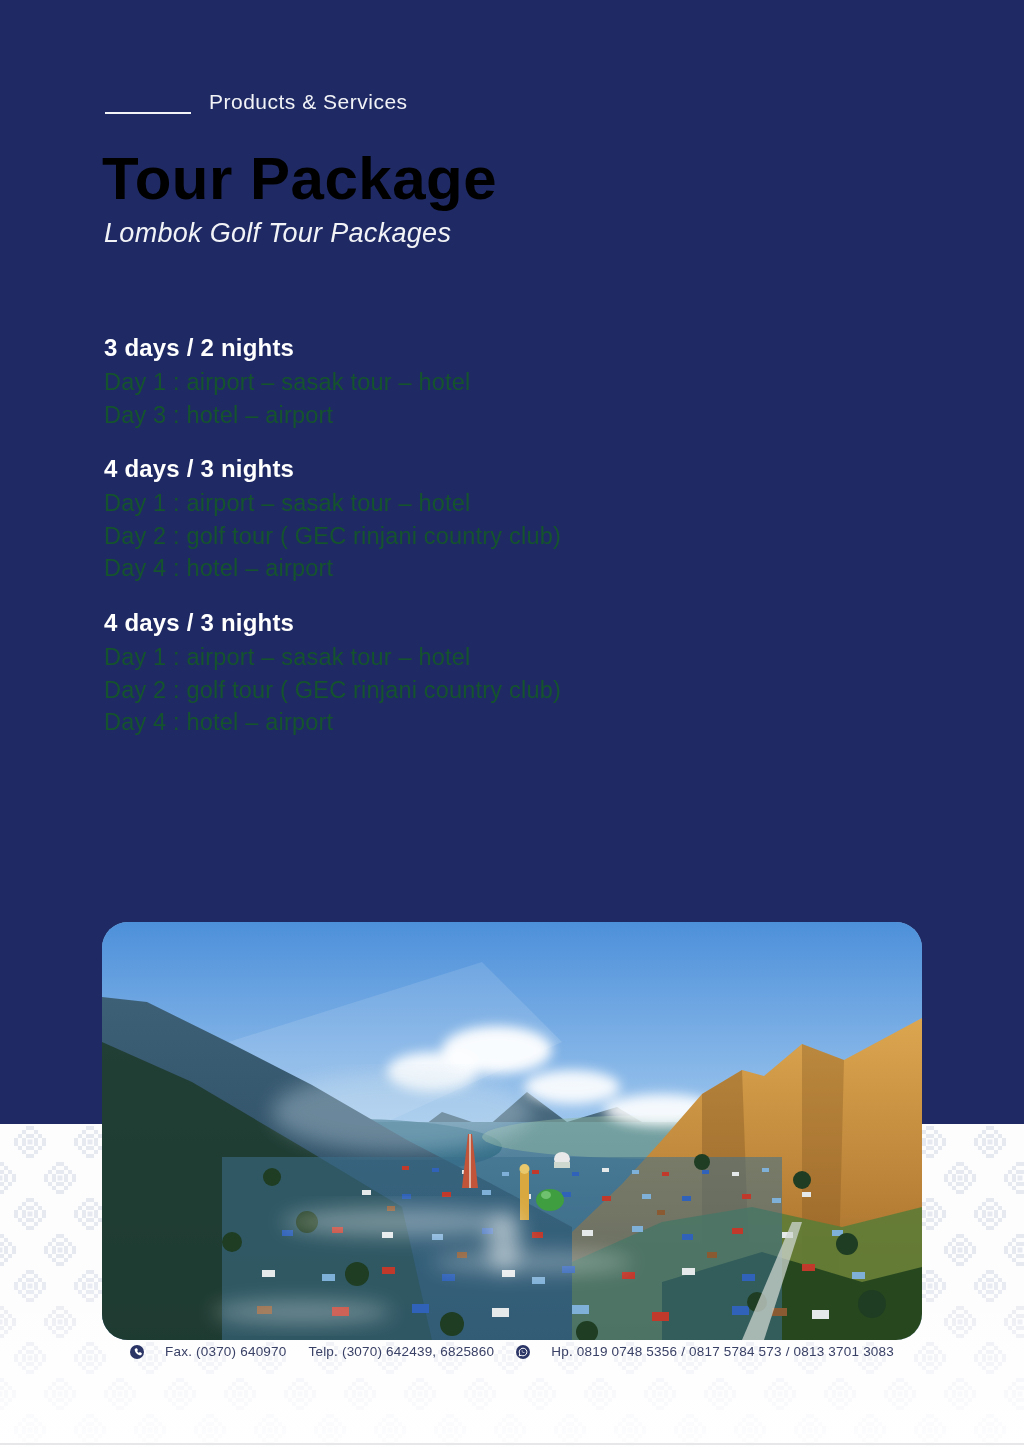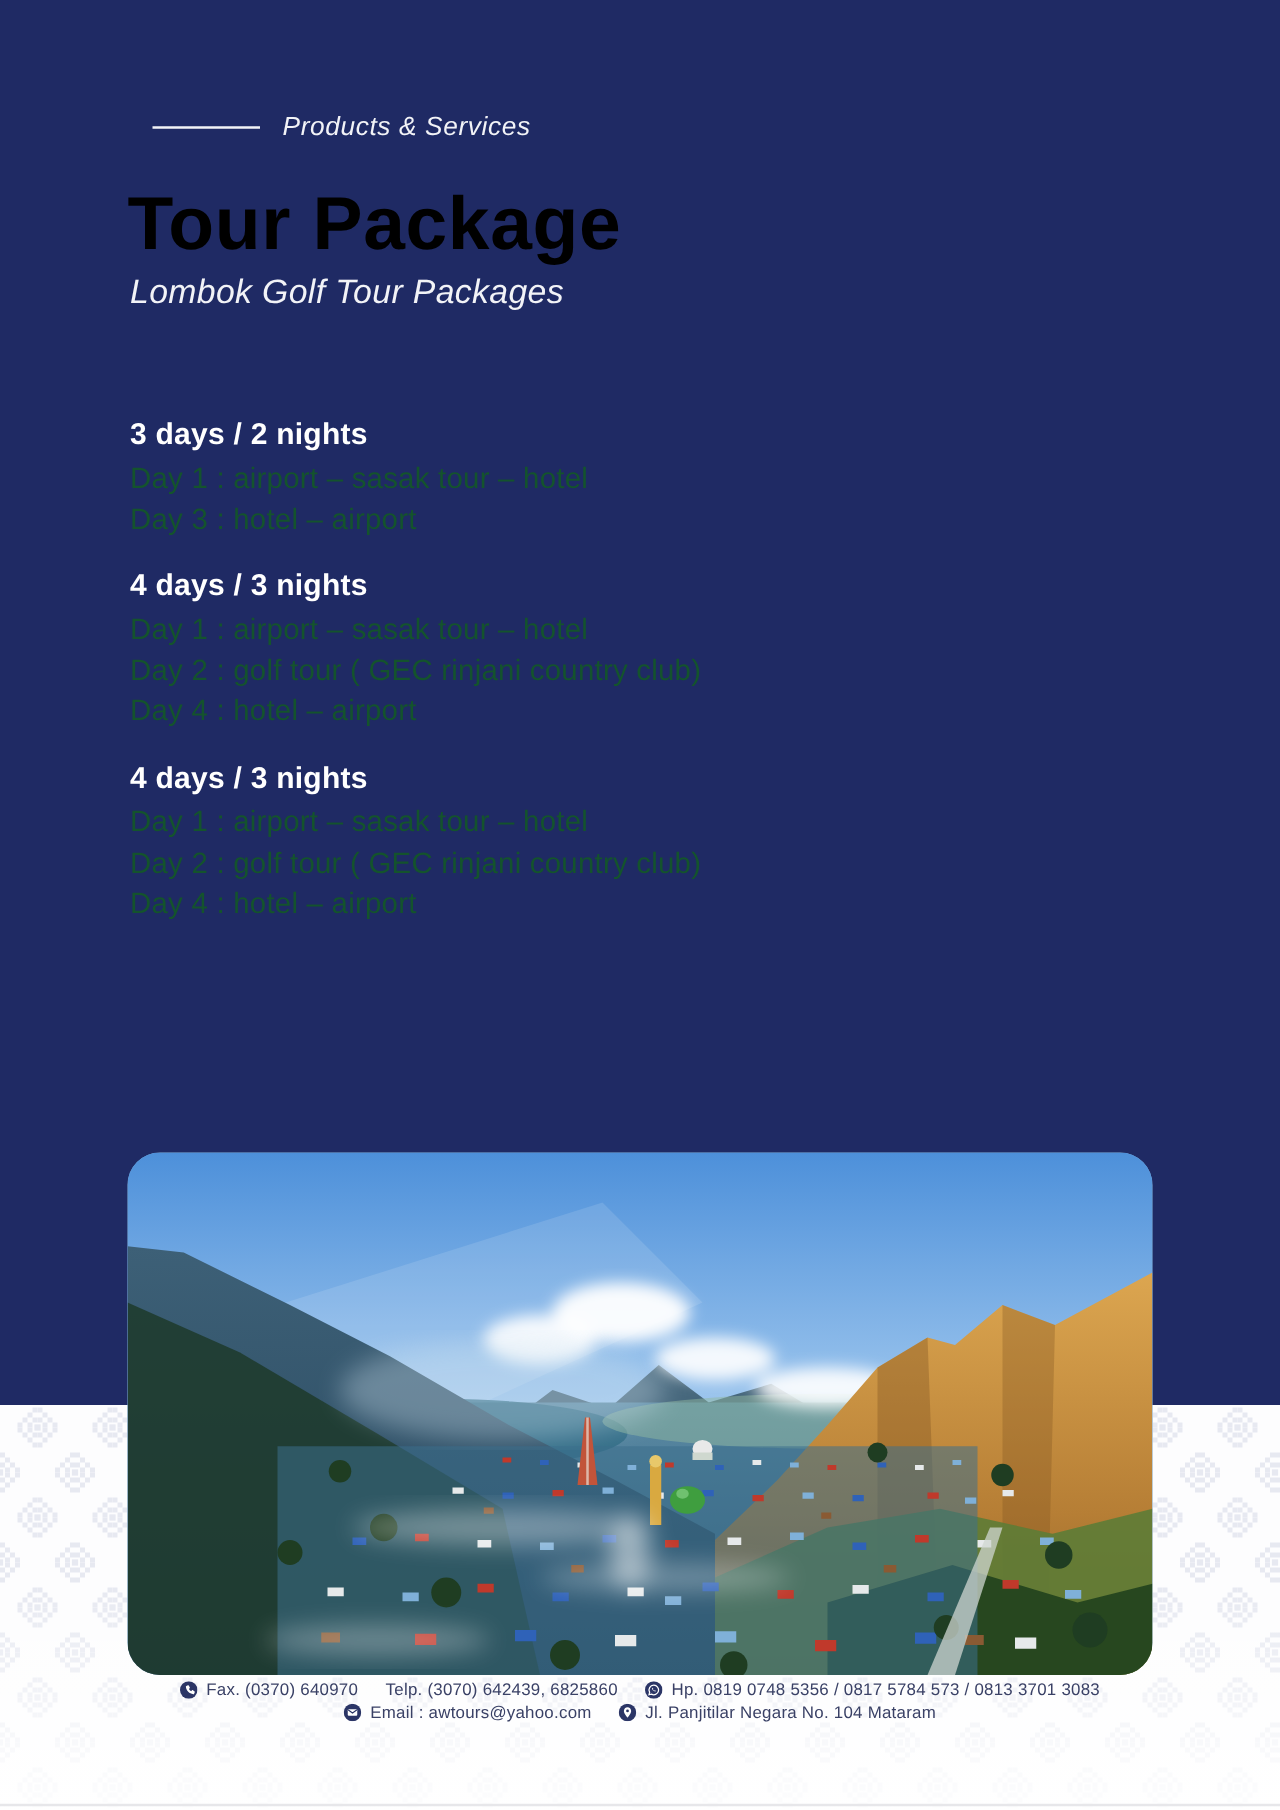--- a/index.html
+++ b/index.html
@@ -15,21 +15,21 @@
   
   .navy-band { position:absolute; top:0; left:0; width:1024px; height:1124px; background:#1f2a64; }
   .bottom-band { position:absolute; top:1124px; left:0; width:1024px; height:324px; background:#fdfdfe; }
   .bottom-band svg.pattern { position:absolute; top:0; left:0; }
   .pattern-fade { position:absolute; inset:0;
     background:linear-gradient(180deg, rgba(255,255,255,0) 0%, rgba(255,255,255,0) 45%, rgba(255,255,255,.75) 85%, rgba(255,255,255,.9) 100%); }
   .bottom-hairline { position:absolute; left:0; bottom:3px; width:1024px; height:2px; background:#e7e7ea; }
 
   
   header { position:absolute; top:0; left:0; width:1024px; color:#fff; }
-  .eyebrow { position:absolute; top:90px; left:122px; display:flex; align-items:center; gap:18px;font-style:italic; }
+  .eyebrow { position:absolute; top:90px; left:105px; display:flex; align-items:flex-end; gap:18px; }
   .eyebrow-rule { width:86px; height:2px; background:#f2f3f7; }
   .eyebrow-text { font-size:21px; letter-spacing:.5px; color:#f2f3f7; }
   .page-title { position:absolute; top:144px; left:102px; font-size:60px; font-weight:700; letter-spacing:.5px; color:#000000; }
   .page-subtitle { position:absolute; top:218px; left:104px; font-size:27px; font-style:italic; font-weight:400; color:#f2f3f7; letter-spacing:.3px; }
 
   
   main { position:absolute; top:284px; left:104px; width:720px; color:#eef0f6;margin-top:48px; }
   .package { margin-bottom:22px; }
   .package h2 { font-size:24px; font-weight:700; color:#ffffff; line-height:32px; margin-bottom:2px; letter-spacing:.2px; }
   .package p { font-size:23.5px; font-weight:400; line-height:32.6px; letter-spacing:.2px; color:#14532d; }
@@ -41,21 +41,21 @@
   }
   figure.photo svg { display:block; }
 
   
   footer {
     position:absolute; top:1344px; left:0; width:1024px;
     display:flex; flex-direction:column; align-items:center; gap:3px;
     font-size:13.5px; color:#3a4166; font-weight:500; letter-spacing:.2px;
   }
   .footer-line { display:flex; align-items:center; gap:22px; }
-  .footer-seg { display:inline-flex; align-items:center; gap:7px; }
+  .footer-seg { display:inline-flex; align-items:center; gap:21px; }
   .circle-icon { width:14px; height:14px; flex:0 0 auto; }
 </style>
 </head>
 <body>
 
 <div class="page">
 
   <div class="navy-band"></div>
 
   <div class="bottom-band">
@@ -315,33 +315,15 @@
       </span>
       <span class="footer-seg">
         <svg class="circle-icon" viewBox="0 0 14 14">
             <circle cx="7" cy="7" r="7" fill="#2b3566"></circle>
             <path d="M7 3.2a3.8 3.8 0 0 0-3.3 5.7L3.2 10.8l2-.5A3.8 3.8 0 1 0 7 3.2z" fill="none" stroke="#fff" stroke-width="1"></path>
             <path d="M5.7 5.4l.5-.2.4.8-.3.4c.2.5.6.9 1.1 1.1l.4-.3.8.4-.2.5c-1.4.2-3-1.4-2.7-2.7z" fill="#fff"></path>
           </svg>
         <span>Hp. 0819 0748 5356 / 0817 5784 573 / 0813 3701 3083</span>
       </span>
     </div>
-    <div class="footer-line">
-      <span class="footer-seg">
-        <svg class="circle-icon" viewBox="0 0 14 14">
-            <circle cx="7" cy="7" r="7" fill="#2b3566"></circle>
-            <rect x="3.2" y="4.4" width="7.6" height="5.2" rx=".8" fill="#fff"></rect>
-            <path d="M3.4 4.8 7 7.4l3.6-2.6" fill="none" stroke="#2b3566" stroke-width=".9"></path>
-          </svg>
-        <span>Email : awtours@yahoo.com</span>
-      </span>
-      <span class="footer-seg">
-        <svg class="circle-icon" viewBox="0 0 14 14">
-            <circle cx="7" cy="7" r="7" fill="#2b3566"></circle>
-            <path d="M7 2.8c-1.6 0-2.9 1.3-2.9 2.9 0 2.1 2.9 5.3 2.9 5.3s2.9-3.2 2.9-5.3C9.9 4.1 8.6 2.8 7 2.8z" fill="#fff"></path>
-            <circle cx="7" cy="5.7" r="1.1" fill="#2b3566"></circle>
-          </svg>
-        <span>Jl. Panjitilar Negara No. 104 Mataram</span>
-      </span>
-    </div>
   </footer>
 
 </div>
 
 </body></html>

